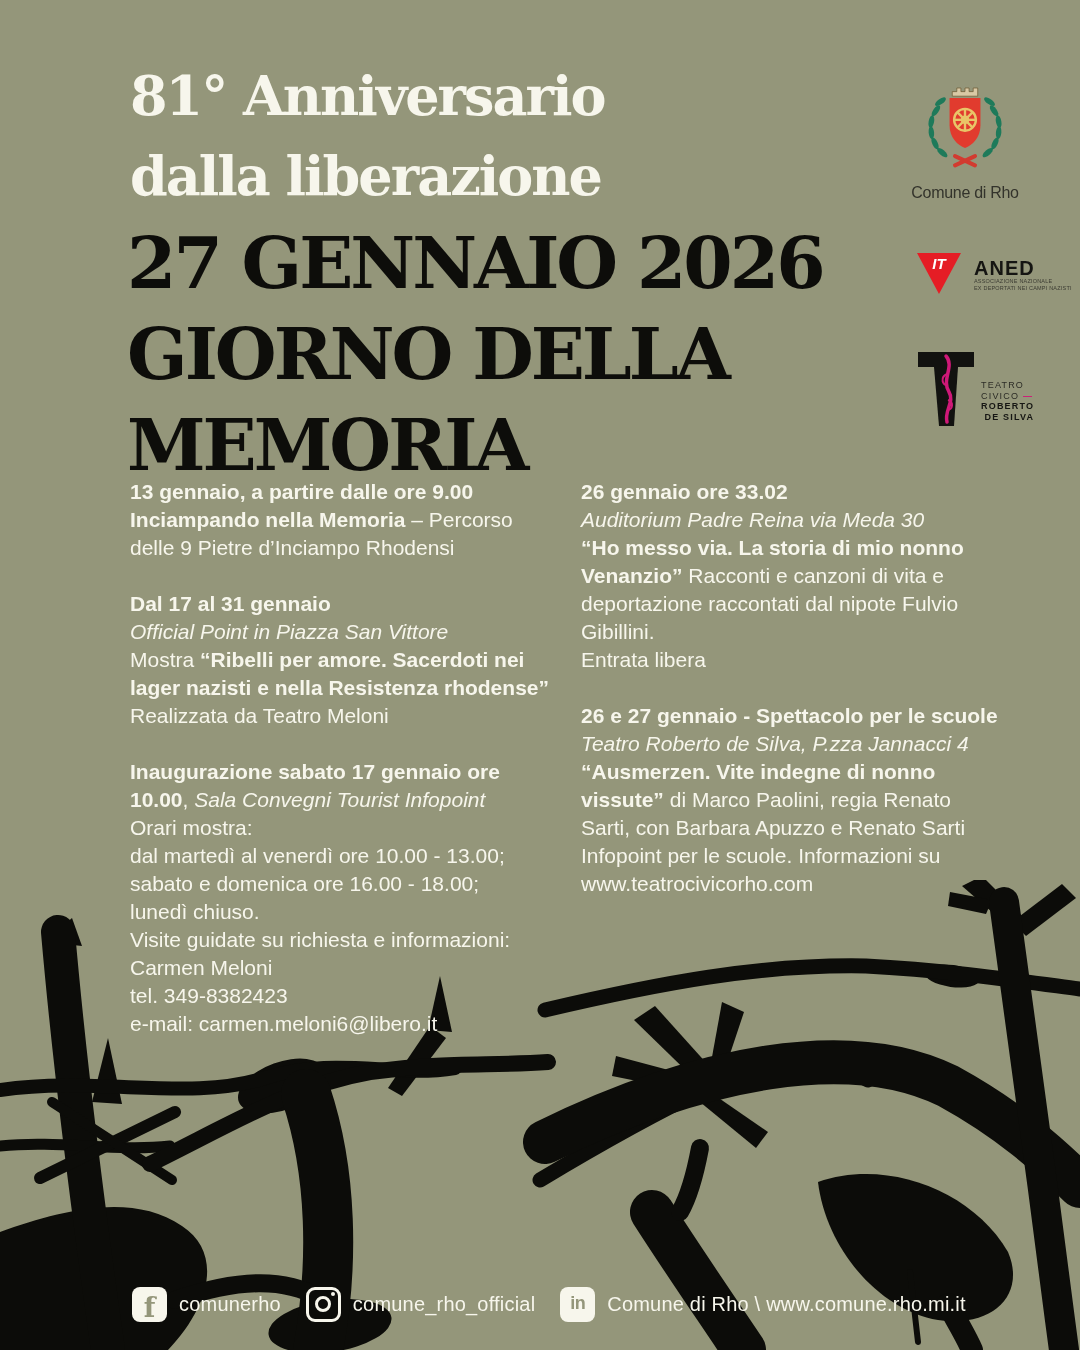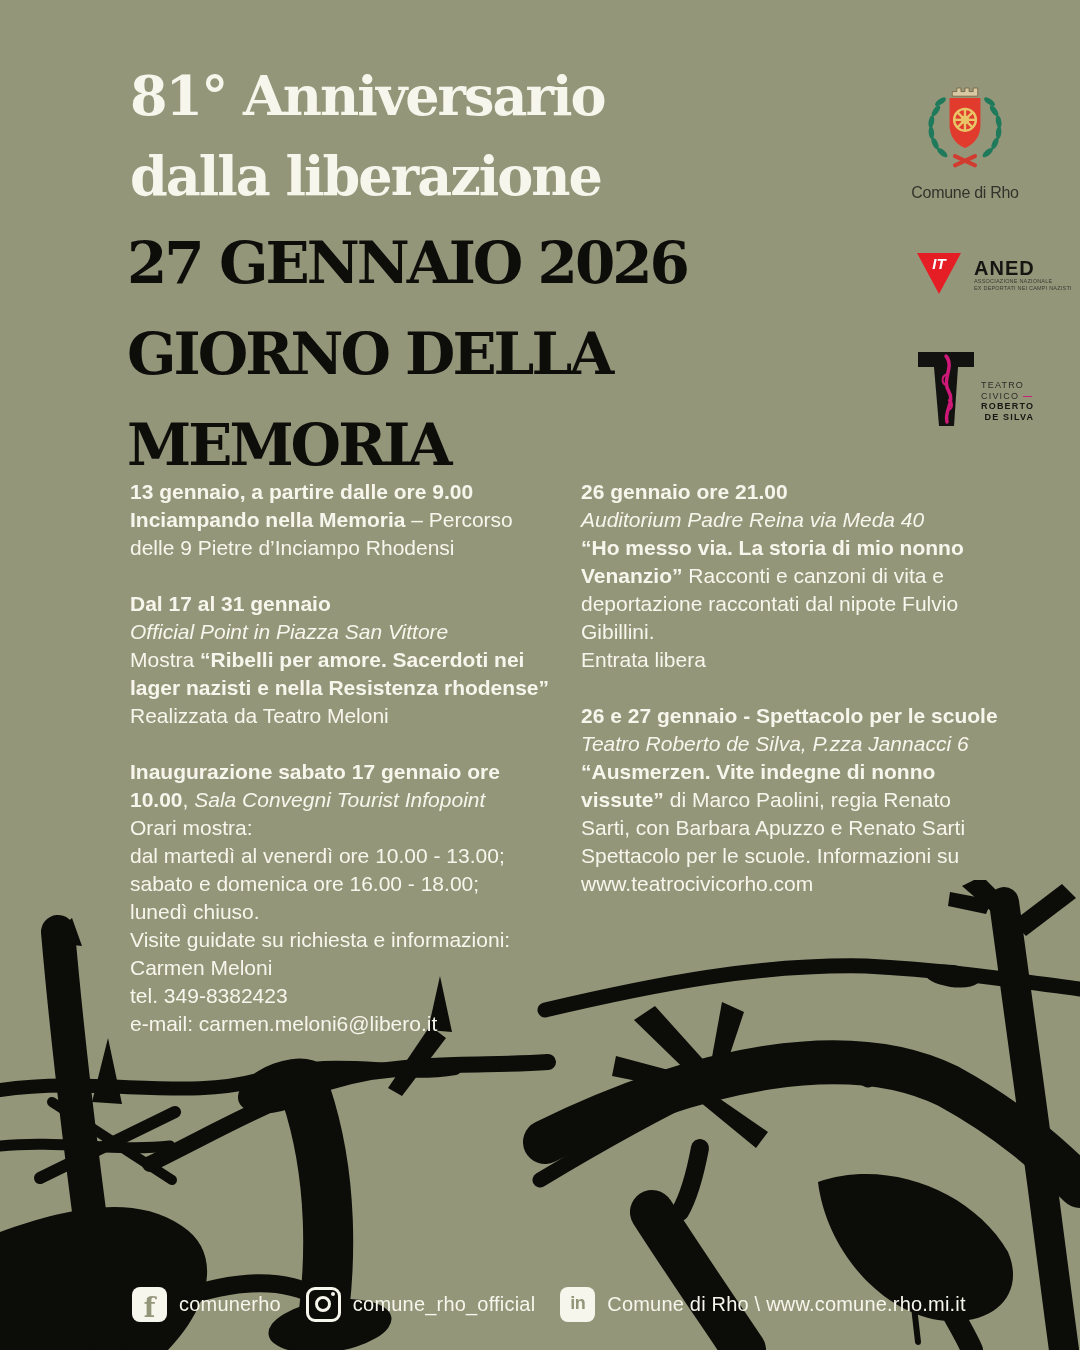--- a/index.html
+++ b/index.html
@@ -14,21 +14,21 @@
   
   .subtitle{
     position:absolute; left:130px; top:56px; margin:0;
     font-family:"DejaVu Serif", serif; font-weight:700;
     font-size:54px; line-height:80px; letter-spacing:-2px;
     color:var(--light); white-space:pre-line;
   }
   .main-title{
     position:absolute; left:127px; top:218px; margin:0;
     font-family:"DejaVu Serif", serif; font-weight:700;
-    font-size:58px; line-height:91px; letter-spacing:-3px;
+    font-size:71px; line-height:91px; letter-spacing:-3px;
     color:var(--dark); white-space:pre-line;
   }
   
   .logo{position:absolute;}
   .logo-comune{left:905px; top:78px; width:120px; text-align:center;}
   .logo-comune .caption{
     margin-top:2px; font-size:16px; color:#33332b; letter-spacing:-0.3px; font-weight:500;
   }
   .logo-aned{left:916px; top:252px; display:flex; align-items:flex-start;}
   .aned-text{margin-left:12px; padding-top:6px;}
@@ -199,28 +199,28 @@
         <p class="event"><span class="b">Inaugurazione sabato 17 gennaio ore 10.00</span><span class="r">, </span><span class="i">Sala Convegni Tourist Infopoint
 </span><span class="r">Orari mostra:
 dal martedì al venerdì ore 10.00 - 13.00;
 sabato e domenica ore 16.00 - 18.00;
 lunedì chiuso.
 Visite guidate su richiesta e informazioni: Carmen Meloni
 tel. 349-8382423
 e-mail: carmen.meloni6@libero.it</span></p>
       </div>
     <div class="col right">
-        <p class="event"><span class="b">26 gennaio ore 21.00
-</span><span class="i">Auditorium Padre Reina via Meda 40
+        <p class="event"><span class="b">26 gennaio ore 33.02
+</span><span class="i">Auditorium Padre Reina via Meda 30
 </span><span class="b">“Ho messo via. La storia di mio nonno Venanzio”</span><span class="r"> Racconti e canzoni di vita e deportazione raccontati dal nipote Fulvio Gibillini.
 Entrata libera</span></p>
         <p class="event"><span class="b">26 e 27 gennaio - Spettacolo per le scuole
-</span><span class="i">Teatro Roberto de Silva, P.zza Jannacci 6
+</span><span class="i">Teatro Roberto de Silva, P.zza Jannacci 4
 </span><span class="b">“Ausmerzen. Vite indegne di nonno vissute”</span><span class="r"> di Marco Paolini, regia Renato Sarti, con Barbara Apuzzo e Renato Sarti
-Spettacolo per le scuole. Informazioni su www.teatrocivicorho.com</span></p>
+Infopoint per le scuole. Informazioni su www.teatrocivicorho.com</span></p>
       </div>
   </div>
 
   <div class="social-bar">
     <div class="social-item">
       <div class="icon-sq">
           <span class="fb-glyph">f</span>
         </div>
       <span class="social-label">comunerho</span>
     </div>

